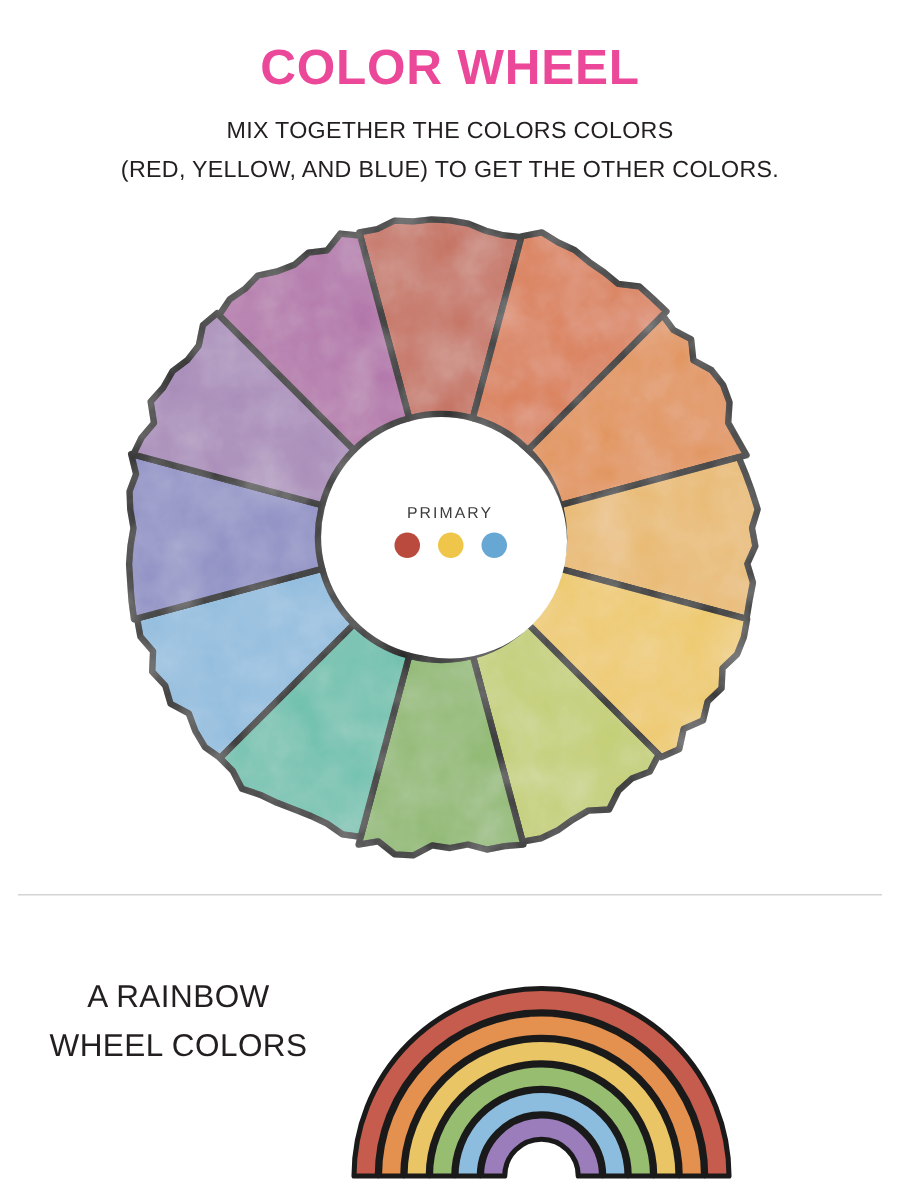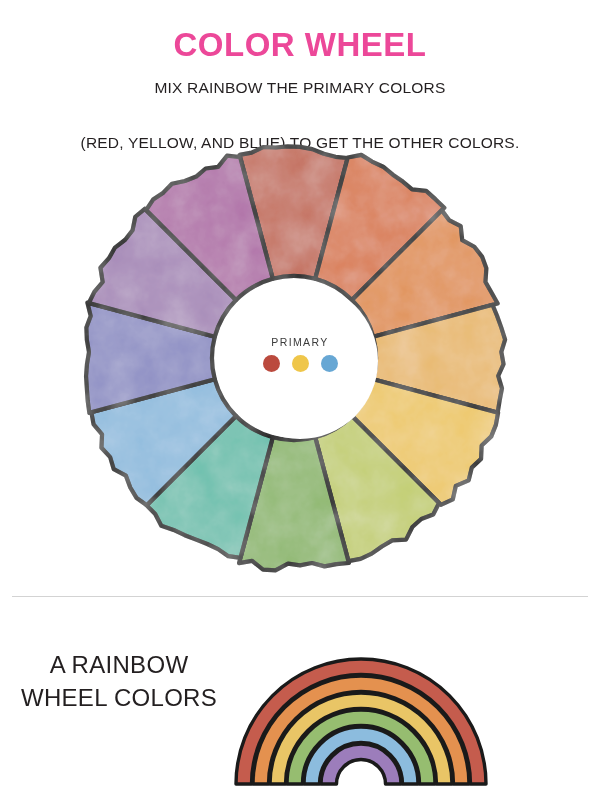--- a/index.html
+++ b/index.html
@@ -29,21 +29,21 @@
     position: absolute;
     left: 0; width: 600px;
     text-align: center;
     font-size: 15.5px;
     font-weight: normal;
     letter-spacing: 0.2px;
     color: #231f20;
     white-space: nowrap;
   }
   .subtitle.l1 { top: 79px; }
-  .subtitle.l2 { top: 105px; margin-top: 29px; }
+  .subtitle.l2 { top: 105px; }
 
   
   #wheel-wrap {
     position: absolute;
     left: 78px; top: 140px;
     width: 432px; height: 440px;
   }
   #wheel-svg { display: block; width: 432px; height: 440px; }
 
   
@@ -83,42 +83,42 @@
     width: 576px; height: 1px;
     background: #d3d3d3;
   }
 
   
   #bottom-text {
     position: absolute;
     left: 10px; top: 648px;
     width: 218px;
     text-align: center;
-    font-size: 24px;
+    font-size: 21px;
     line-height: 33px;
     letter-spacing: 0.3px;
     color: #231f20;
   }
   #bottom-text div { white-space: nowrap; }
 
   #rainbow-wrap {
     position: absolute;
     left: 232px; top: 612px;
     width: 258px; height: 180px;
   }
   #rainbow-svg { display: block; width: 258px; height: 180px; }
 </style>
 </head>
 <body>
 
 <div id="page">
 
   <div class="title">COLOR WHEEL</div>
 
-  <div class="subtitle l1">MIX RAINBOW THE PRIMARY COLORS</div>
+  <div class="subtitle l1">MIX TOGETHER THE COLORS COLORS</div>
 
   <div class="subtitle l2">(RED, YELLOW, AND BLUE) TO GET THE OTHER COLORS.</div>
 
   <div id="wheel-wrap">
     <svg id="wheel-svg" viewBox="0 0 432 440">
       <defs>
         <filter id="mottle" x="-20%" y="-20%" width="140%" height="140%">
           <feTurbulence type="fractalNoise" baseFrequency="0.035" numOctaves="4" seed="7" result="n"></feTurbulence>
           <feColorMatrix in="n" type="saturate" values="0" result="ng"></feColorMatrix>
           <feComponentTransfer in="ng" result="nt">

